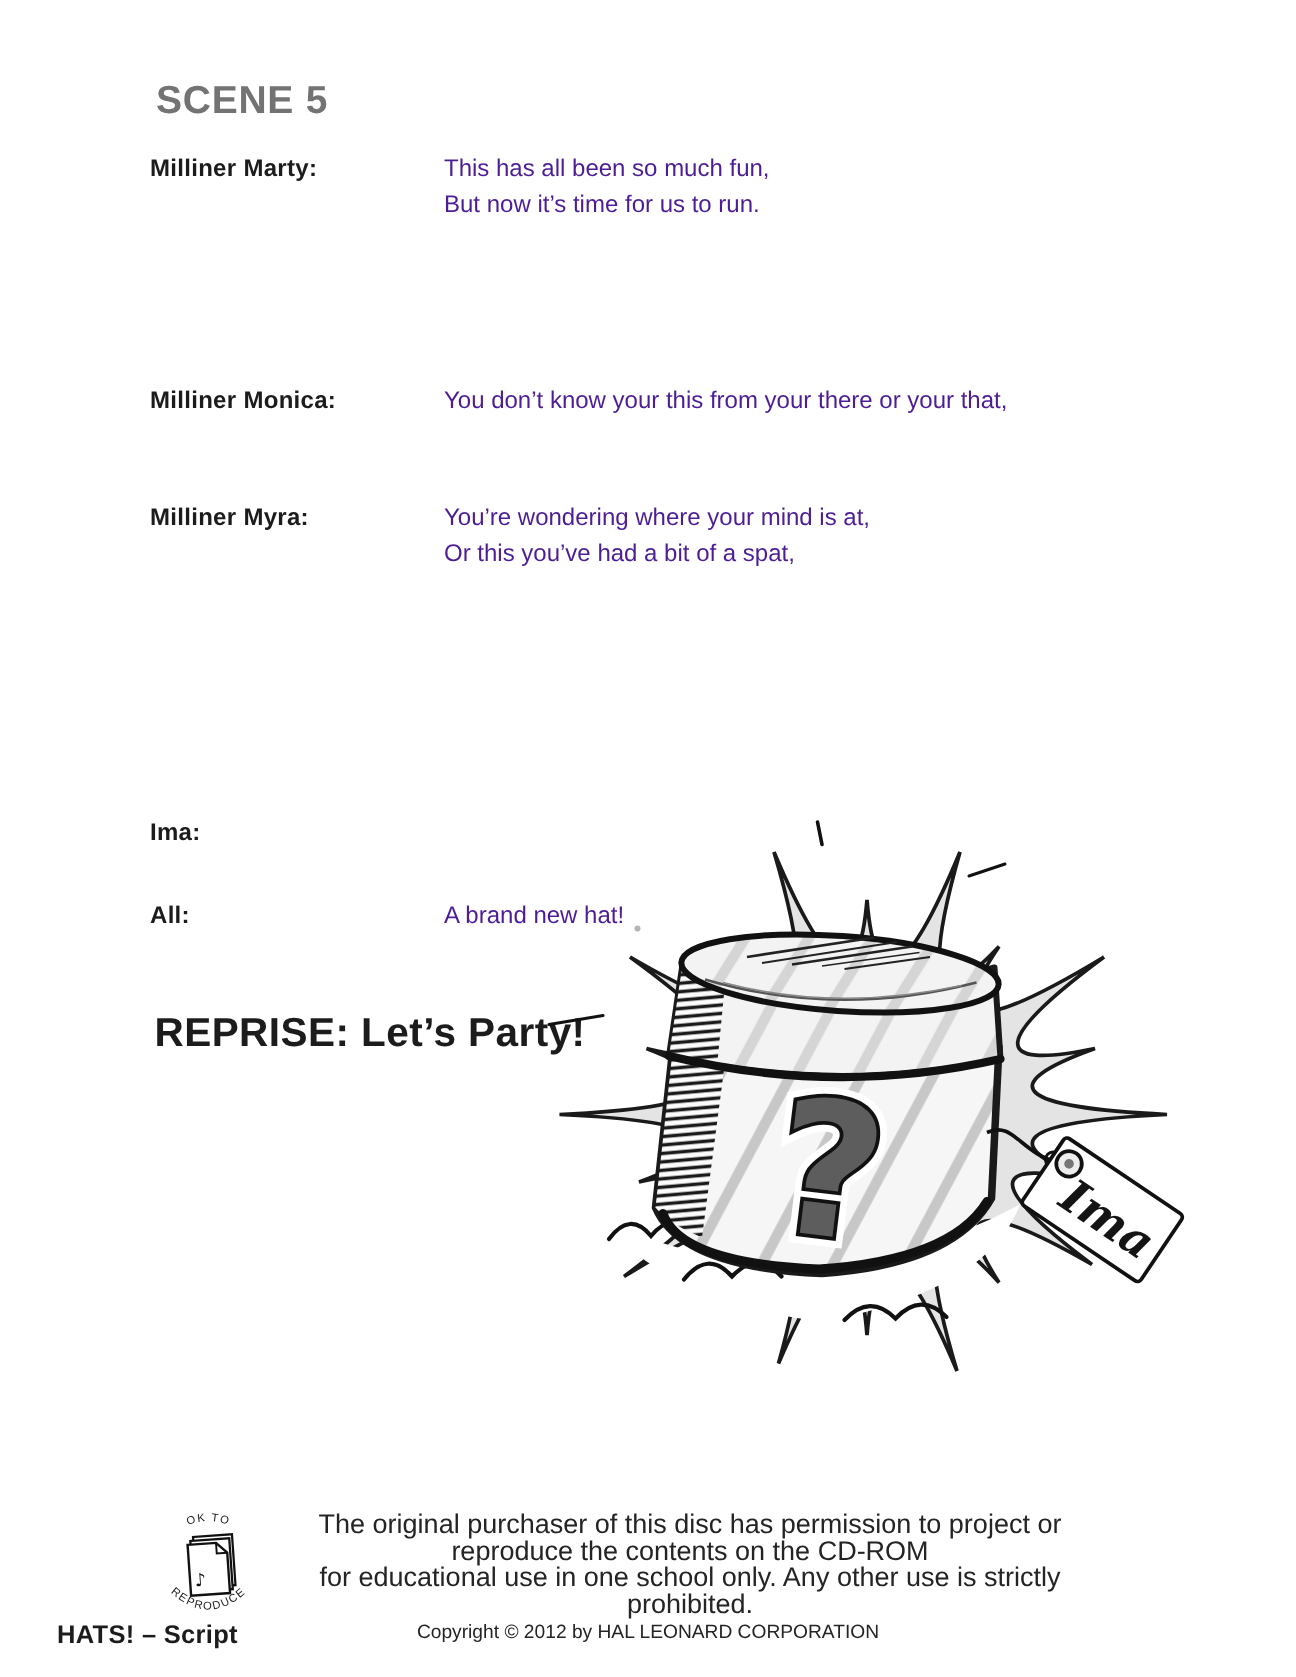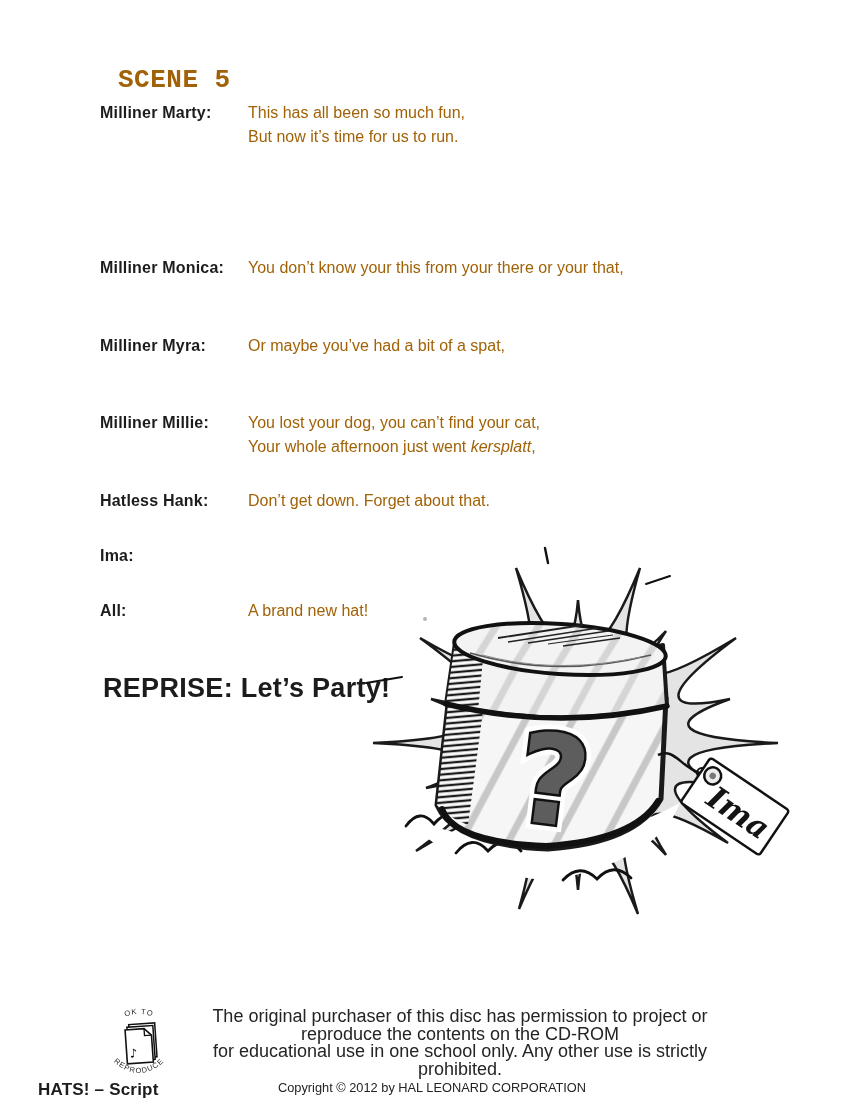--- a/index.html
+++ b/index.html
@@ -2,26 +2,26 @@
 <html><head>
 <meta charset="utf-8">
 <style>
   html,body{margin:0;padding:0;background:#888;}
   .page{
     position:relative;width:864px;height:1118px;background:#ffffff;
     font-family:"Liberation Sans",sans-serif;color:#383838;overflow:hidden;
     margin:0 auto;
   }
   .scene-title{
-    position:absolute;left:100px;top:47px;margin:18px;
-    font-size:26px;font-weight:700;letter-spacing:0.5px;color:#a16207;font-family:Liberation Mono, monospace;
+    position:absolute;left:100px;top:47px;margin:4px;
+    font-size:26px;font-weight:700;letter-spacing:0.5px;color:#737373;
   }
-  .block{position:absolute;left:100px;right:30px;display:grid;grid-template-columns:148px 1fr;}
+  .block{position:absolute;left:100px;right:30px;display:grid;grid-template-columns:148px 1fr;gap:48px;}
   .speaker{font-weight:700;font-size:16px;color:#1c1c1c;letter-spacing:0.2px;line-height:23.5px;}
-  .lines{font-size:16px;line-height:23.5px;color:#a16207;}
+  .lines{font-size:16px;line-height:23.5px;color:#4c1d95;}
   .line em{font-style:italic;}
   .reprise-title{
     position:absolute;left:103px;top:673px;margin:0;
     font-size:27px;font-weight:700;letter-spacing:0.3px;color:#1c1c1c;
   }
   .illustration{position:absolute;left:358px;top:543px;width:450px;height:410px;}
   .illustration svg{display:block;width:100%;height:100%;}
   .q-halo{font-family:"DejaVu Sans",sans-serif;font-weight:700;font-size:124px;fill:none;stroke:#ffffff;stroke-width:14;}
   .q-mark{font-family:"DejaVu Sans",sans-serif;font-weight:700;font-size:124px;fill:#5d5d5d;stroke:#111111;stroke-width:5;paint-order:stroke fill;}
   .tag-text{font-family:"DejaVu Serif",serif;font-weight:700;font-style:italic;font-size:31px;fill:#141414;}
@@ -60,38 +60,26 @@
   <div class="block" style="top:256px">
     <div class="speaker">Milliner Monica:</div>
     <div class="lines">
       <div class="line">You don’t know your this from your there or your that,</div>
     </div>
   </div>
 
   <div class="block" style="top:334px">
     <div class="speaker">Milliner Myra:</div>
     <div class="lines">
-      <div class="line">Or maybe you’ve had a bit of a spat,</div>
+      <div class="line">You’re wondering where your mind is at,</div>
+      <div class="line">Or this you’ve had a bit of a spat,</div>
     </div>
   </div>
 
-  <div class="block" style="top:411px">
-    <div class="speaker">Milliner Millie:</div>
-    <div class="lines">
-      <div class="line">You lost your dog, you can’t find your cat,</div>
-      <div class="line"><span>Your whole afternoon just went </span><em>kersplatt</em><span>,</span></div>
-    </div>
-  </div>
 
-  <div class="block" style="top:489px">
-    <div class="speaker">Hatless Hank:</div>
-    <div class="lines">
-      <div class="line">Don’t get down. Forget about that.</div>
-    </div>
-  </div>
 
   <div class="block" style="top:544px">
     <div class="speaker">Ima:</div>
   </div>
 
   <div class="block" style="top:599px">
     <div class="speaker">All:</div>
     <div class="lines">
       <div class="line">A brand new hat!</div>
     </div>

